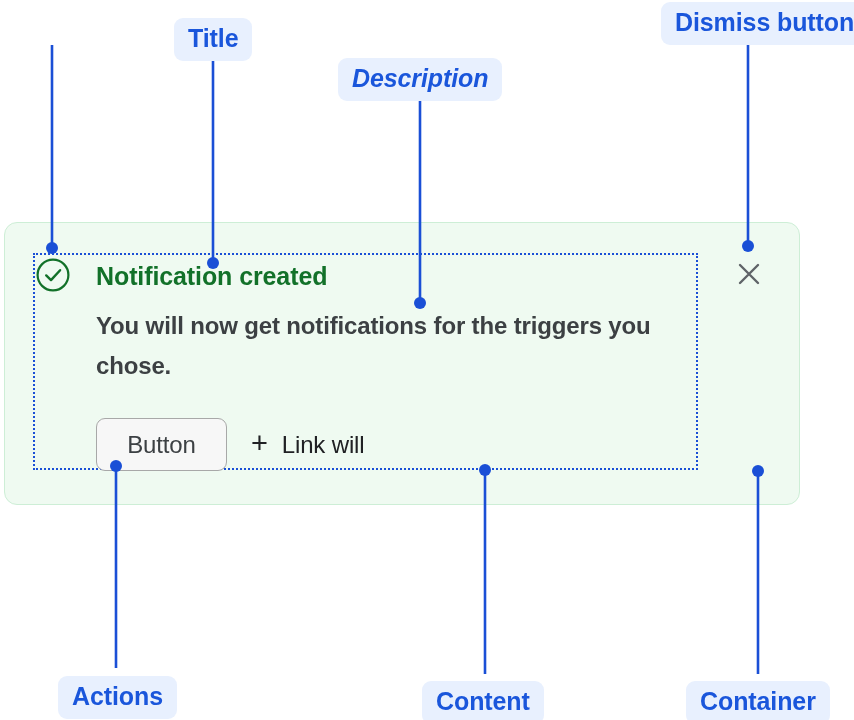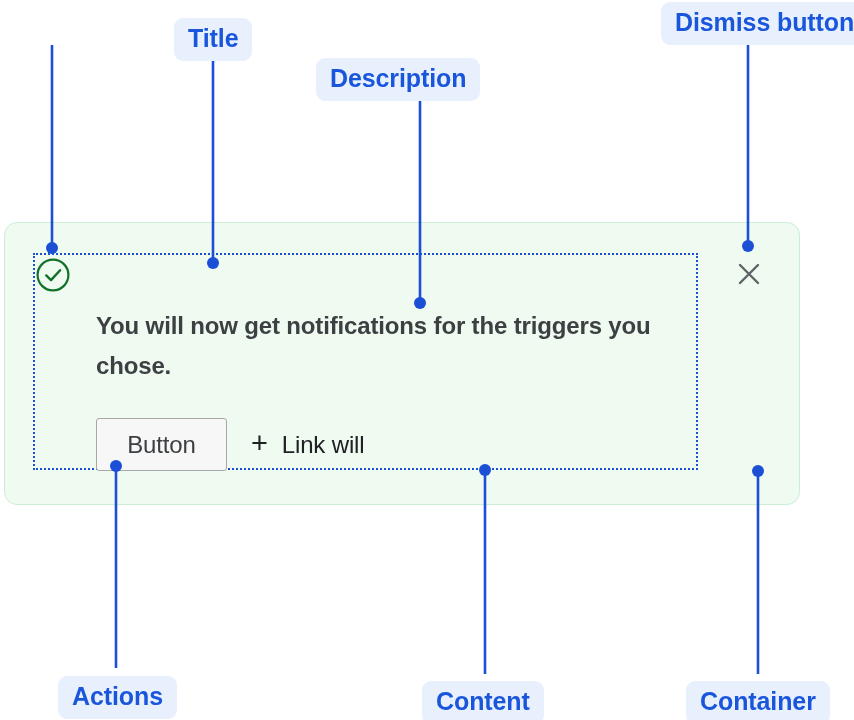--- a/index.html
+++ b/index.html
@@ -116,21 +116,21 @@
     align-items: center;
     z-index: 22;
   }
   #action-button {
     box-sizing: border-box;
     height: 53px;
     min-width: 131px;
     padding: 0 20px;
     background: #f7f7f7;
     border: 1px solid #a8a8a8;
-    border-radius: 3px;
+    border-radius: 9px;
     color: #3c4043;
     font-family: "Liberation Sans", sans-serif;
     font-size: 24px;
     font-weight: 400;
     letter-spacing: -0.15px;
     cursor: pointer;
     display: flex;
     align-items: center;
     justify-content: center;
   }
@@ -180,20 +180,21 @@
 
   <div id="content-outline"></div>
 
   <span id="status-icon">
     <svg width="34" height="34" viewBox="0 0 34 34" aria-hidden="true">
       <circle cx="17" cy="17" r="15.4" fill="none" stroke="#127129" stroke-width="2.2"></circle>
       <path d="M10.2 17.4 L15.0 22.1 L24.1 12.2" fill="none" stroke="#127129" stroke-width="2.4" stroke-linecap="round" stroke-linejoin="round"></path>
     </svg>
   </span>
 
+  <div id="title">Notification created</div>
 
   <div id="description">You will now get notifications for the triggers you chose.</div>
 
   <div id="actions">
     <button id="action-button" type="button">Button</button>
     <a id="action-link" href="#">
       <span class="plus">+</span>
       <span>Link will</span>
     </a>
   </div>
@@ -228,21 +229,21 @@
       <circle cx="485" cy="470" r="6" stroke="none"></circle>
 
       <line x1="758" y1="471" x2="758" y2="674"></line>
       <circle cx="758" cy="471" r="6" stroke="none"></circle>
     </g>
   </svg>
 
 
   <div class="anno-badge" style="left:174px; top:18px;">Title</div>
 
-  <div class="anno-badge" style="left:316px; top:58px;">Description</div>
+  <div class="anno-badge" style="left:338px; top:58px;font-style:italic;">Description</div>
 
   <div class="anno-badge" style="left:641px; top:2px;margin-left:20px;">Dismiss button</div>
 
   <div class="anno-badge" style="left:58px;  top:676px;">Actions</div>
 
   <div class="anno-badge" style="left:422px; top:681px;">Content</div>
 
   <div class="anno-badge" style="left:686px; top:681px;">Container</div>
 
 </div>

